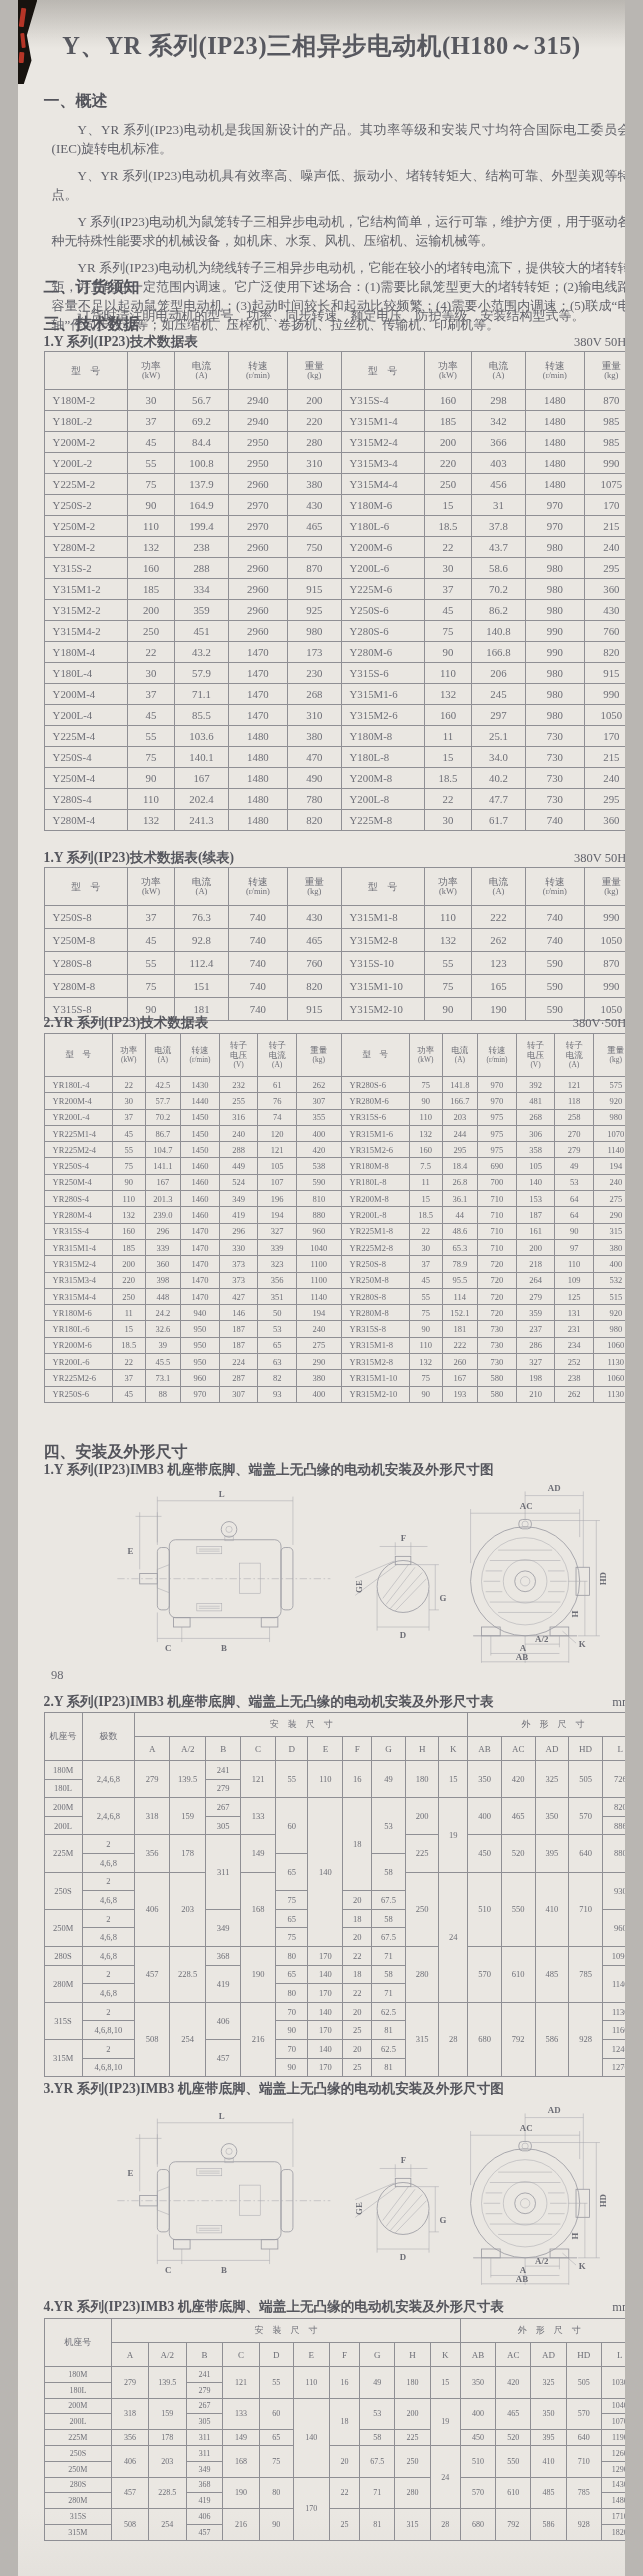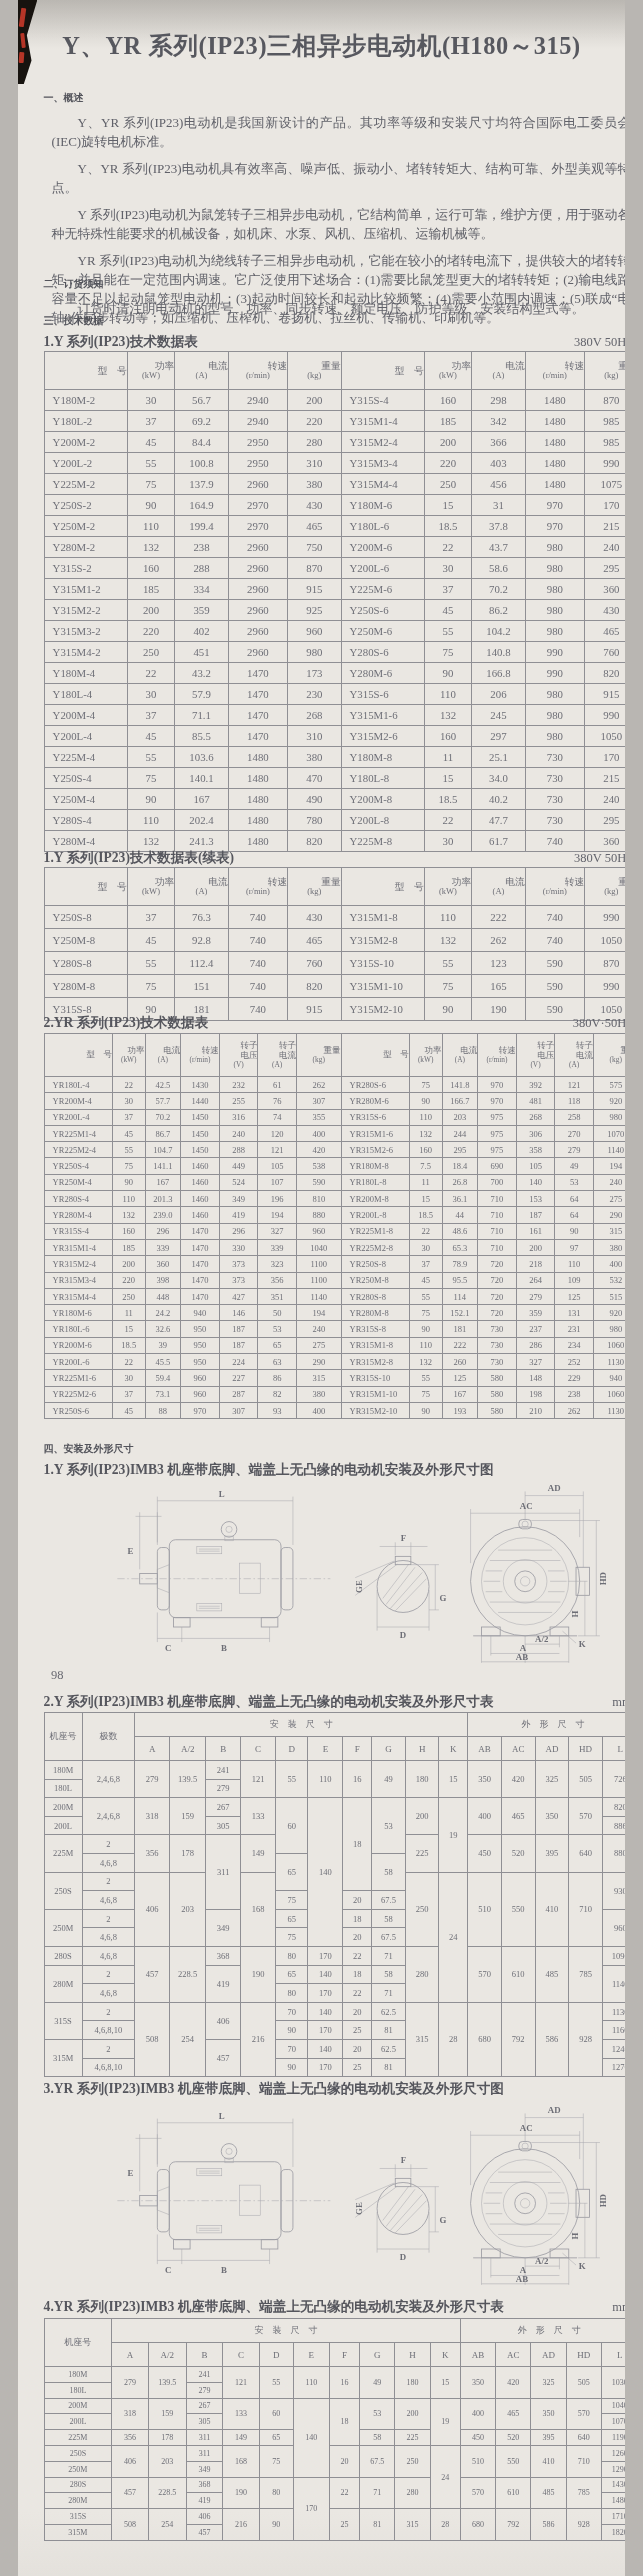--- a/index.html
+++ b/index.html
@@ -16,33 +16,33 @@
     clip-path:polygon(0 0,100% 0,46% 42%,70% 72%,30% 100%,0 100%);}
   .red-mark{position:absolute;background:#b53527;border-radius:1.1px;}
   .rm1{left:1.7px;top:8px;width:5.1px;height:19.3px;transform:rotate(8deg);}
   .rm2{left:2.8px;top:33px;width:4px;height:14.8px;transform:rotate(-6deg);}
   .rm3{left:1.1px;top:52px;width:4.5px;height:11.4px;transform:rotate(4deg);}
 
   .title{position:absolute;left:0;top:29.5px;width:100%;text-align:center;margin:0;
     font-size:24.4px;font-weight:bold;letter-spacing:0.6px;color:#57585f;}
 
   .textblock{position:absolute;left:25.6px;width:595px;}
-  .h2{font-size:10px;font-weight:bold;color:#53545b;margin:0 0 3.4px 0;}
+  .h2{font-size:16px;font-weight:bold;color:#53545b;margin:0 0 3.4px 0;}
   .para{font-size:13px;line-height:19px;margin:8px;text-indent:2em;text-align:justify;color:#606169;}
 
   .caprow{position:absolute;left:25.6px;width:595px;display:flex;justify-content:space-between;align-items:center;}
   .caprow .cap{font-size:13.6px;font-weight:bold;color:#55565d;}
   .caprow .cond{font-size:12.5px;color:#63646c;padding-right:6.8px;}
 
   .tblbox{position:absolute;left:25.6px;width:595px;}
   table.tt{width:100%;border-collapse:collapse;table-layout:fixed;
     border-top:1.7px solid #74747a;border-bottom:1.7px solid #74747a;}
   table.tt th,table.tt td{border:0.6px solid #8f8f94;color:#6e6f77;font-weight:normal;
     text-align:center;padding:0;overflow:hidden;}
-  table.tt th .n{white-space:pre-line;line-height:1.15;text-align:right;}
+  table.tt th .n{white-space:pre-line;line-height:1.15;}
   table.tt th .u{line-height:1.1;}
   table.t1 th{height:37px;font-size:9.7px;}
   table.t1 th .u{font-size:8.5px;}
   table.t1 td{height:20px;font-size:10.8px;}
   table.t1b td{height:22px;font-size:10.8px;}
   table.t1b th{height:37px;font-size:9.7px;}
   table.t1b th .u{font-size:8.5px;}
   table.tyr th{height:42px;font-size:8.5px;}
   table.tyr th .u{font-size:7.4px;}
   table.tyr td{height:15.3px;font-size:8.5px;}
@@ -279,32 +279,20 @@
             <td class="model">Y315M2-2</td>
             <td>200</td>
             <td>359</td>
             <td>2960</td>
             <td>925</td>
             <td class="model">Y250S-6</td>
             <td>45</td>
             <td>86.2</td>
             <td>980</td>
             <td>430</td>
-          </tr>
-          <tr>
-            <td class="model">Y315M3-2</td>
-            <td>220</td>
-            <td>402</td>
-            <td>2960</td>
-            <td>960</td>
-            <td class="model">Y250M-6</td>
-            <td>55</td>
-            <td>104.2</td>
-            <td>980</td>
-            <td>465</td>
           </tr>
           <tr>
             <td class="model">Y315M4-2</td>
             <td>250</td>
             <td>451</td>
             <td>2960</td>
             <td>980</td>
             <td class="model">Y280S-6</td>
             <td>75</td>
             <td>140.8</td>
@@ -913,36 +901,20 @@
             <td>224</td>
             <td>63</td>
             <td>290</td>
             <td class="model">YR315M2-8</td>
             <td>132</td>
             <td>260</td>
             <td>730</td>
             <td>327</td>
             <td>252</td>
             <td>1130</td>
-          </tr>
-          <tr>
-            <td class="model">YR225M1-6</td>
-            <td>30</td>
-            <td>59.4</td>
-            <td>960</td>
-            <td>227</td>
-            <td>86</td>
-            <td>315</td>
-            <td class="model">YR315S-10</td>
-            <td>55</td>
-            <td>125</td>
-            <td>580</td>
-            <td>148</td>
-            <td>229</td>
-            <td>940</td>
           </tr>
           <tr>
             <td class="model">YR225M2-6</td>
             <td>37</td>
             <td>73.1</td>
             <td>960</td>
             <td>287</td>
             <td>82</td>
             <td>380</td>
             <td class="model">YR315M1-10</td>

